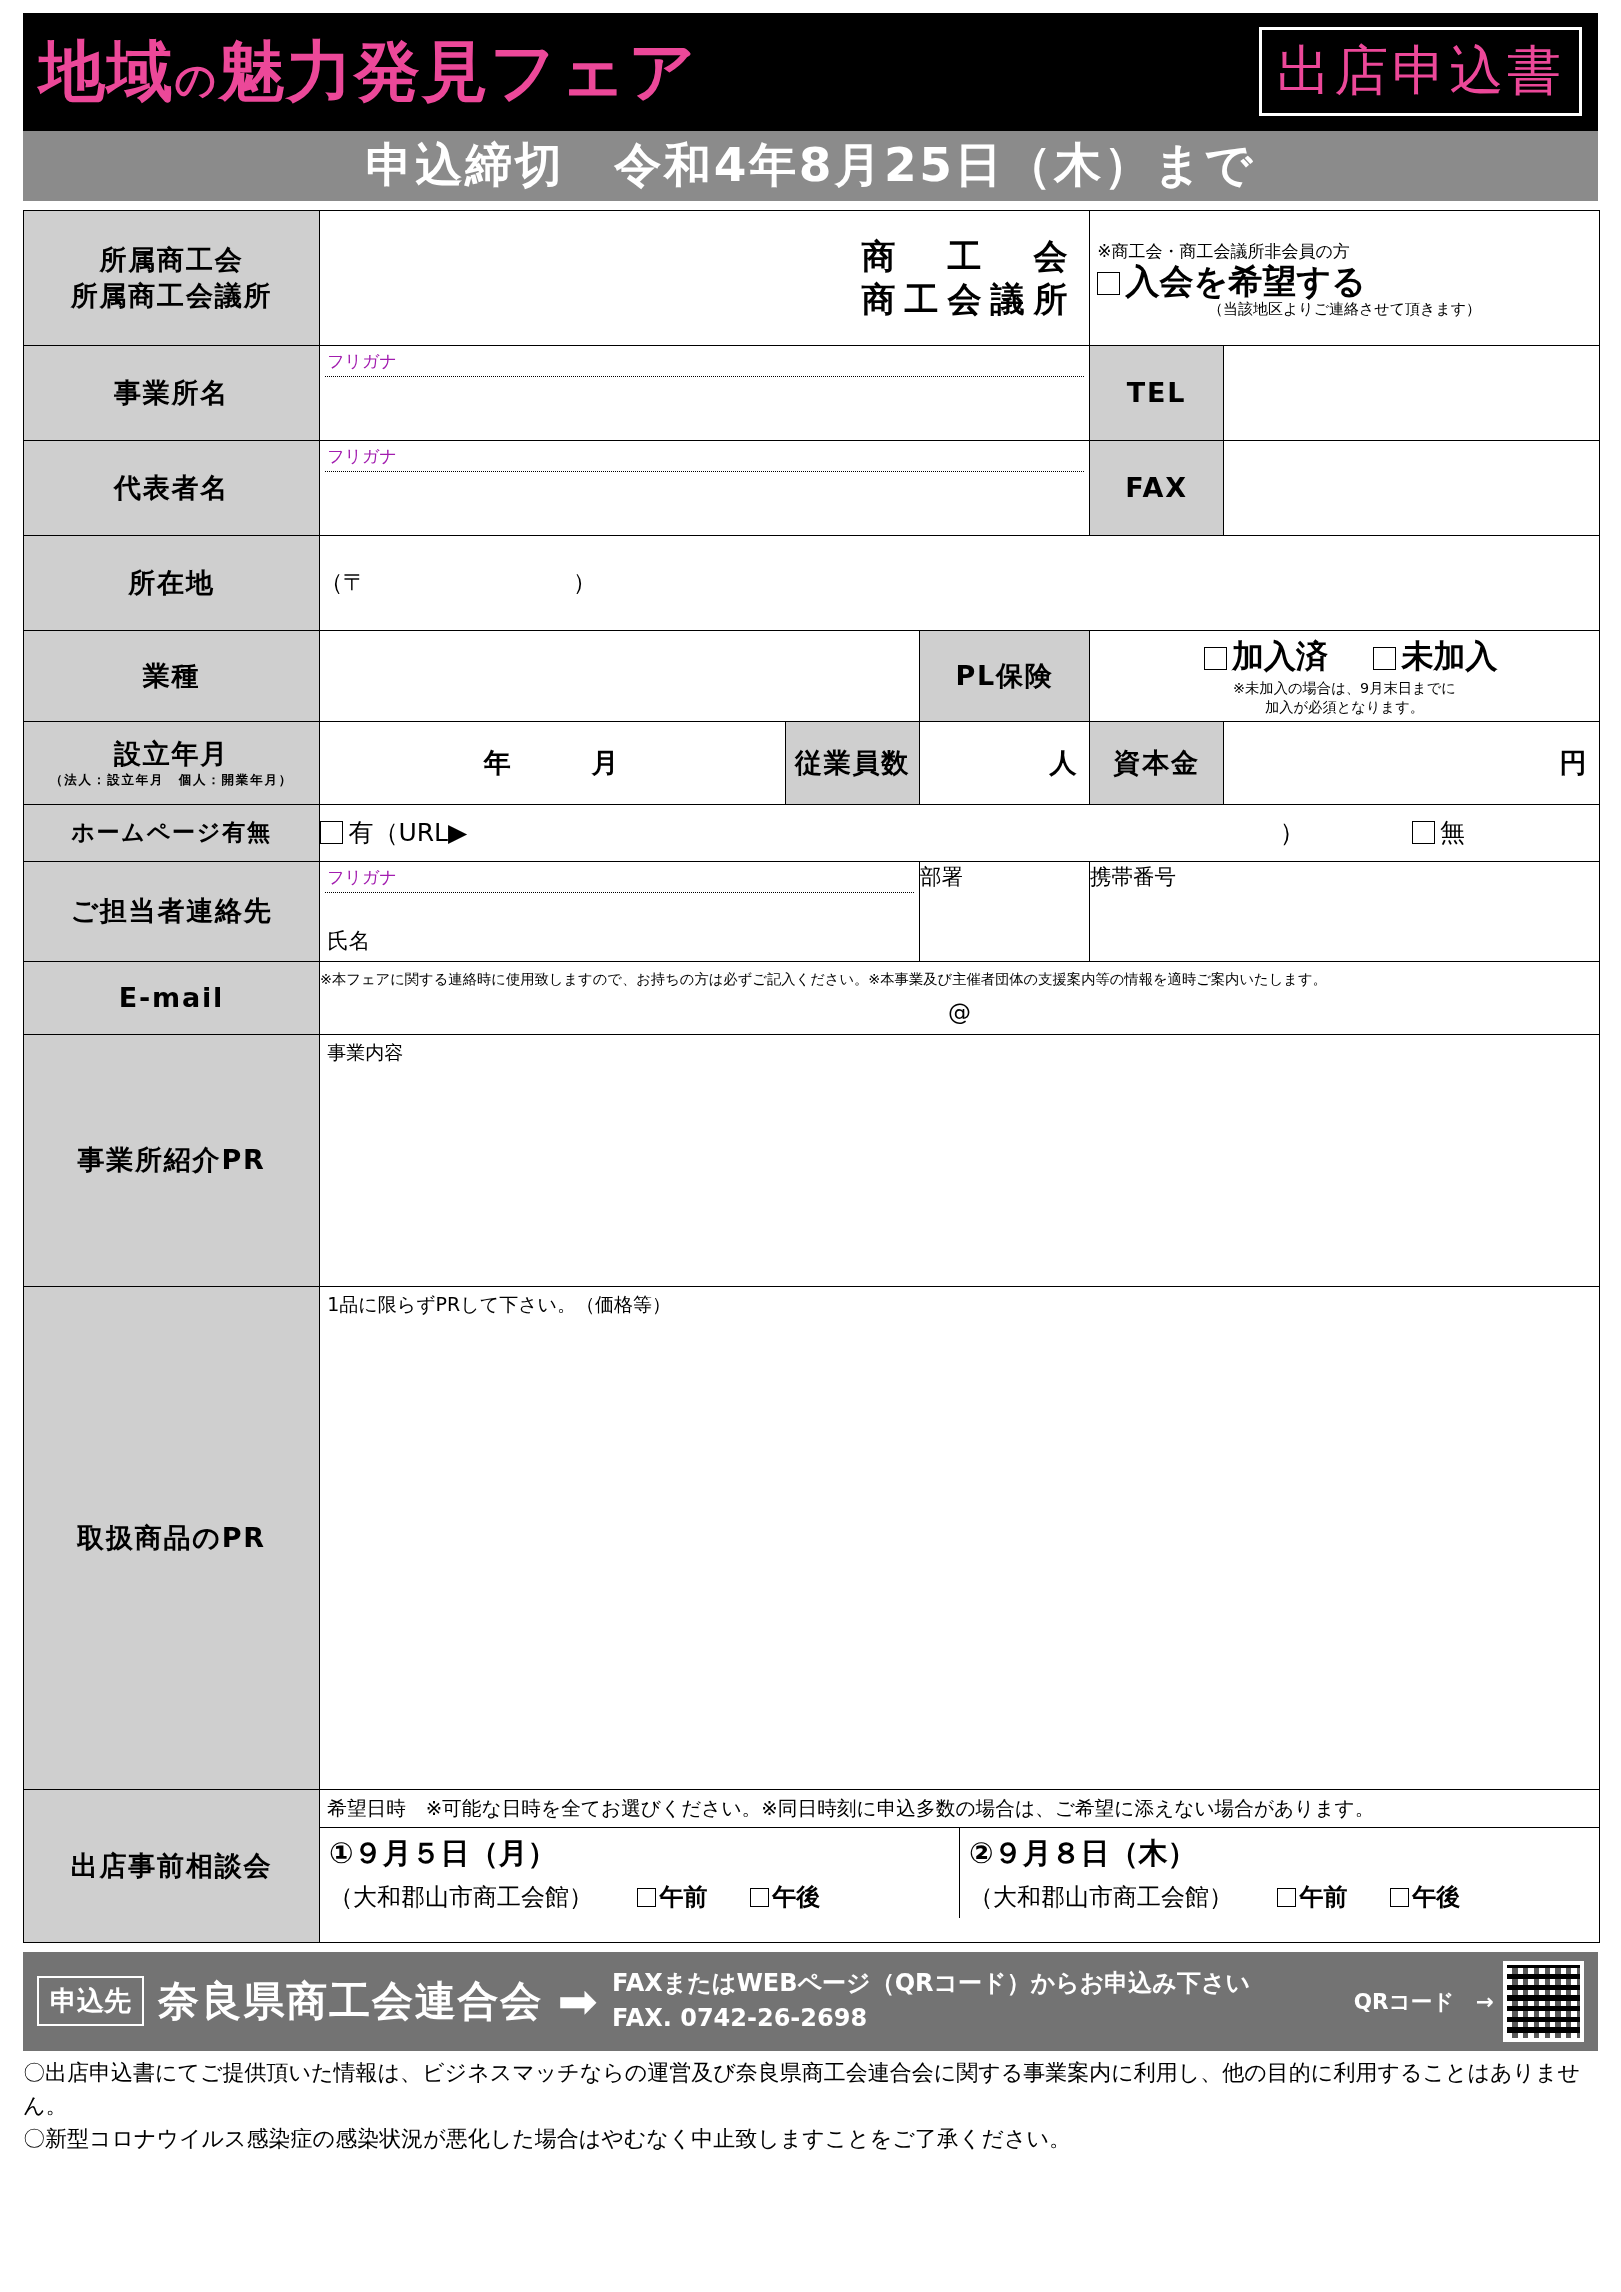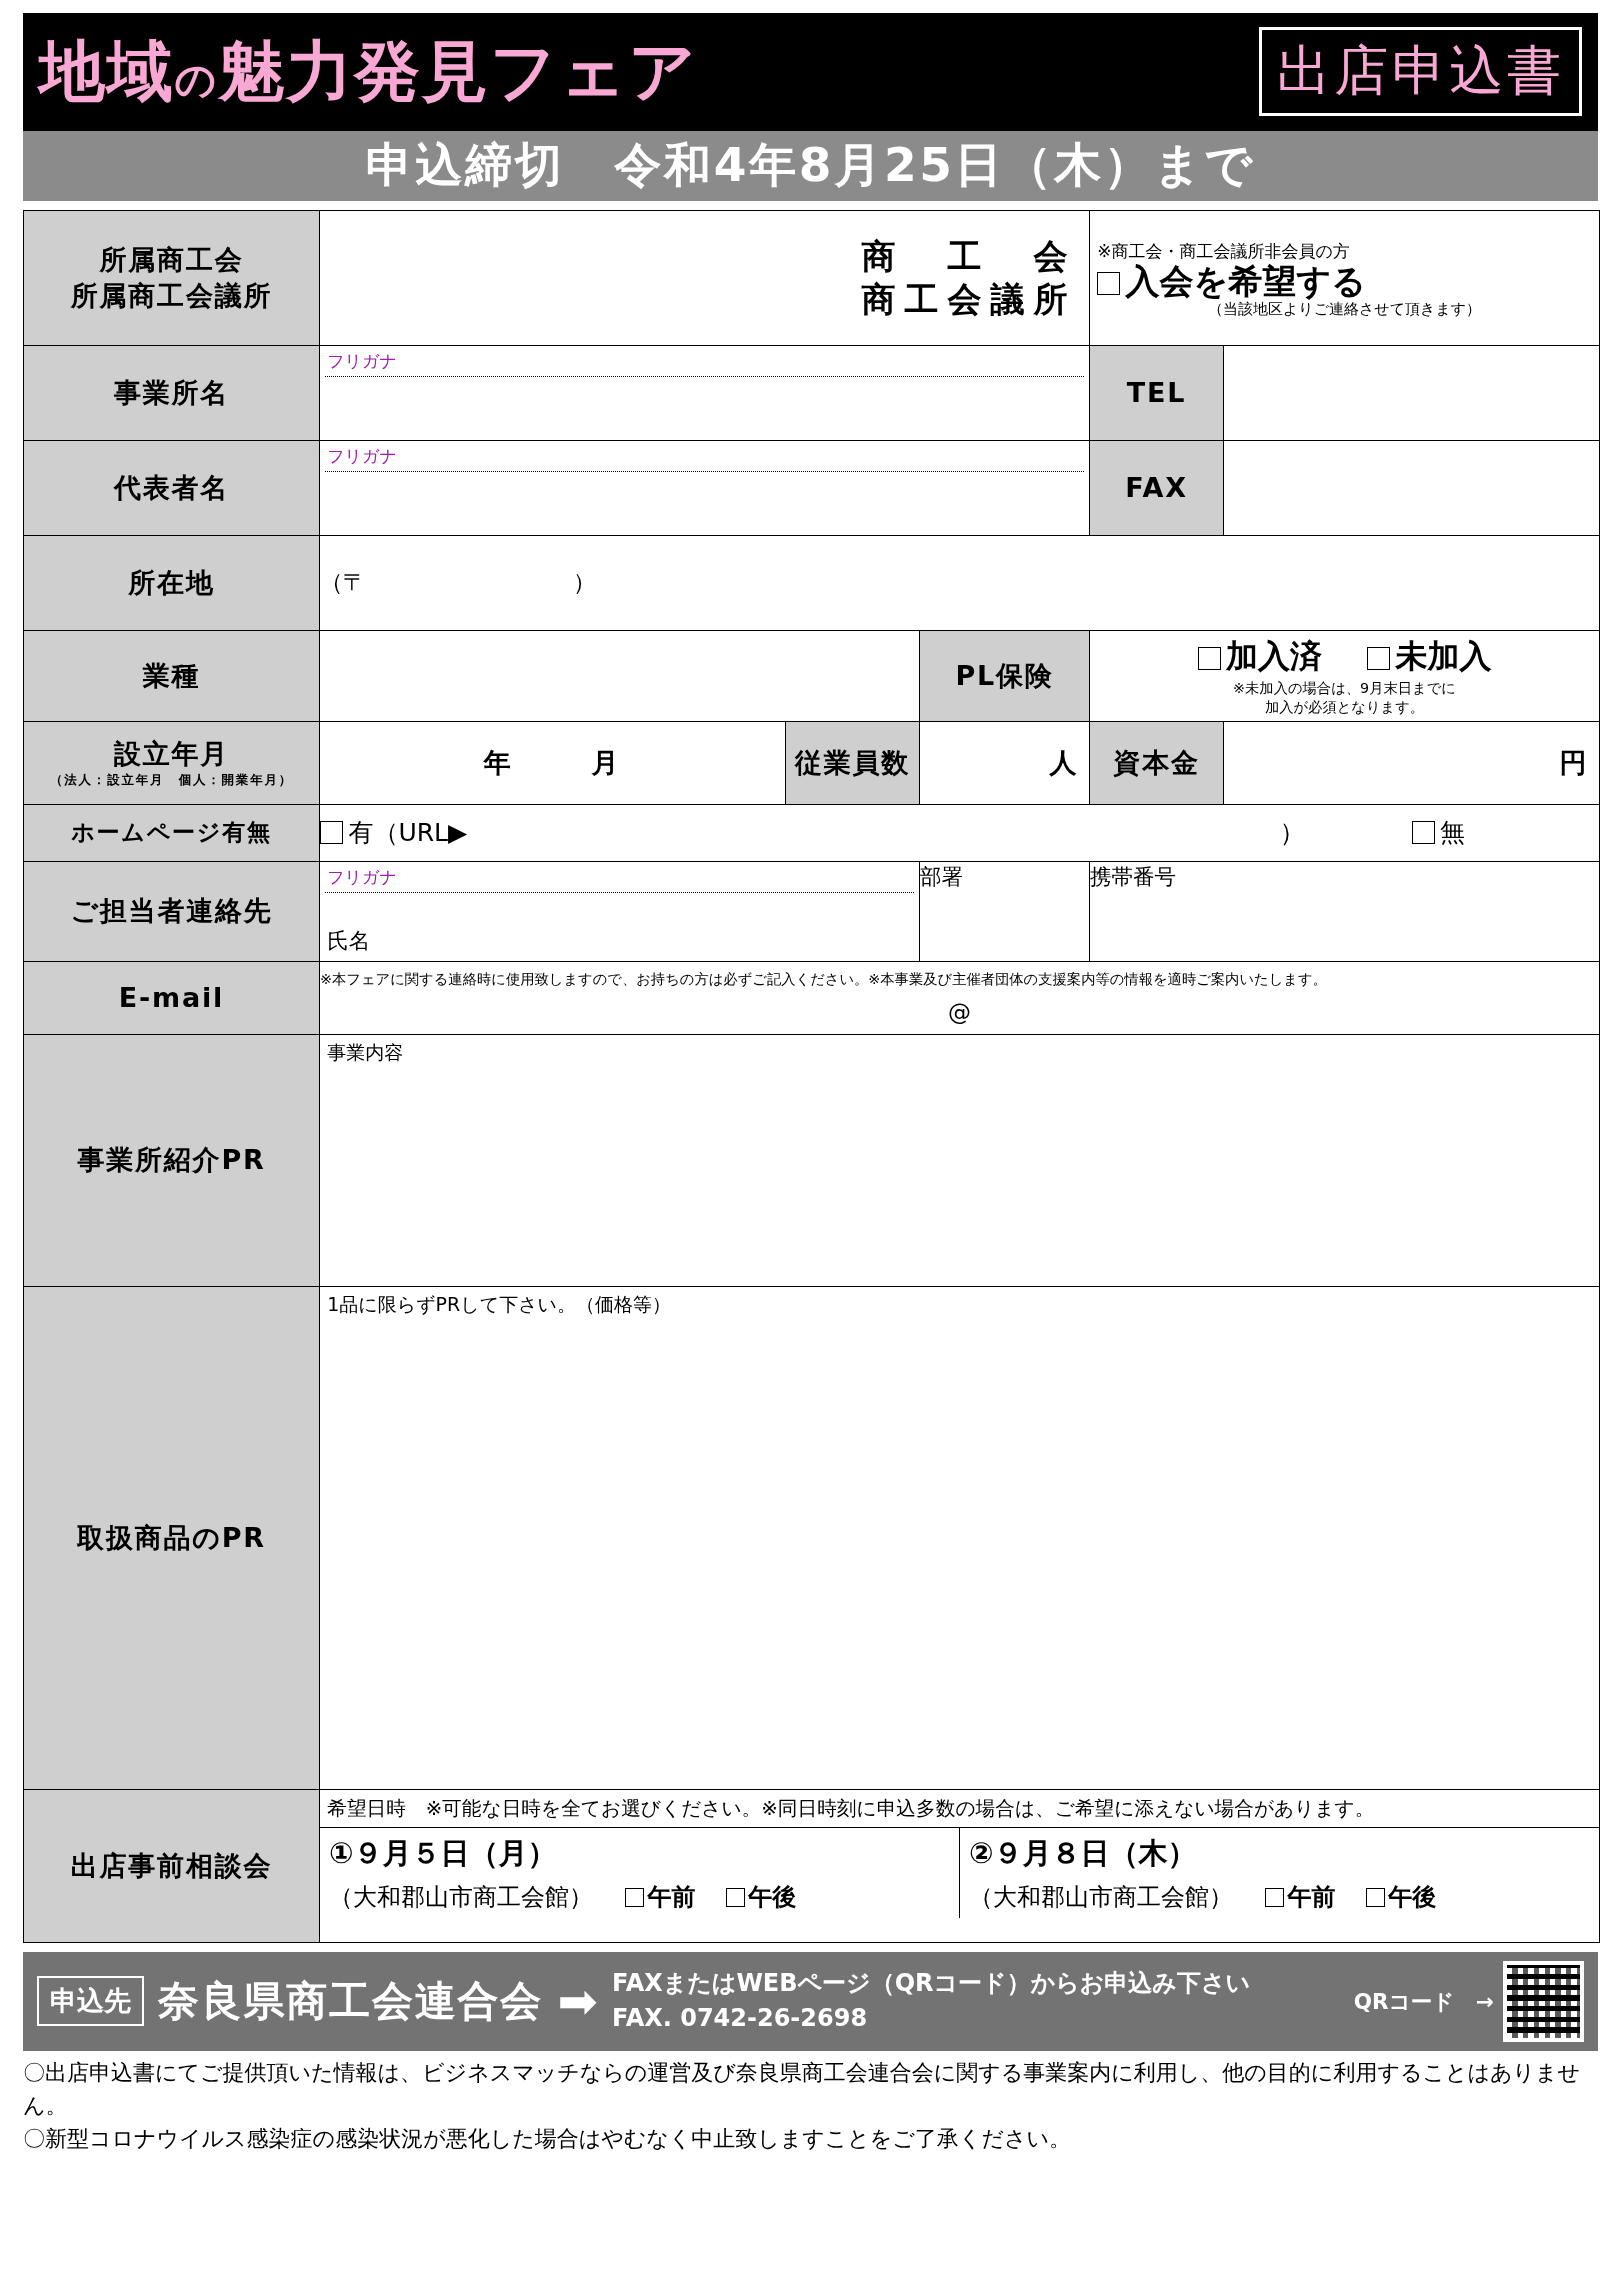--- a/index.html
+++ b/index.html
@@ -1,36 +1,36 @@
 <!DOCTYPE html>
 <html style="font-size:14.3px"><head>
 <meta charset="utf-8">
 <style>
   html,body{margin:0;padding:0;background:#fff;}
   body{font-family:"DejaVu Sans","Liberation Sans",sans-serif;color:#000;}
   #page{width:1621px;height:2293px;position:relative;background:#fff;box-sizing:border-box;padding:12.5px 23px 0 23px;}
 
   
-  .hdr{background:#000;color:#f9a8d4;height:118px;display:flex;align-items:center;justify-content:space-between;padding:0 16px;box-sizing:border-box;}
+  .hdr{background:#000;color:#ec4899;height:118px;display:flex;align-items:center;justify-content:space-between;padding:0 16px;box-sizing:border-box;}
   .hdr-title{font-size:66px;font-weight:bold;letter-spacing:1.8px;white-space:nowrap;}
   .hdr-title .small{font-size:41px;}
   .hdr-box{border:3.6px solid #fff;padding:5.4px 14.3px;font-size:54px;font-weight:normal;letter-spacing:3.6px;white-space:nowrap;}
   .deadline{background:#8b8b8b;color:#fff;height:70px;display:flex;align-items:center;justify-content:center;font-size:47px;font-weight:bold;letter-spacing:2.7px;}
 
   
   table.form{border-collapse:collapse;width:100%;margin-top:9px;table-layout:fixed;}
   table.form td{border:1.8px solid #000;vertical-align:middle;padding:0;}
   .lbl{background:#cfcfcf;text-align:center;font-weight:bold;font-size:27px;letter-spacing:1.8px;}
   .lbl.sm{font-size:23px;}
   .cell{position:relative;padding:5.4px 9px;box-sizing:border-box;}
   .furi{font-size:17px;color:#a21caf;position:absolute;left:7.2px;top:4px;}
   .dotline{border-bottom:1.8px dotted #000;height:0;position:absolute;left:5.4px;right:5.4px;top:30px;}
   .center{text-align:center;}
   .right{text-align:right;}
-  .bold{font-weight:bold;}
+  .bold{font-weight:bold;padding-left:12px;}
   .nowrap{white-space:nowrap;}
   .cb{display:inline-block;width:23px;height:23px;border:1.8px solid #000;vertical-align:-2.7px;margin-right:5.4px;box-sizing:border-box;}
   .cb.sm{width:19px;height:19px;vertical-align:-1.8px;margin-right:3.6px;}
 
   
   .shokokai{font-size:34px;font-weight:bold;letter-spacing:9px;text-align:right;padding-right:12.5px;line-height:1.25;}
   .join-note{font-size:17px;padding:3.6px 5.4px 0 7.2px;}
   .join-main{font-size:34px;font-weight:bold;padding-left:7.2px;line-height:1.1;}
   .join-sub{font-size:15px;text-align:center;}
   .tiny{font-size:14.3px;line-height:1.35;}

